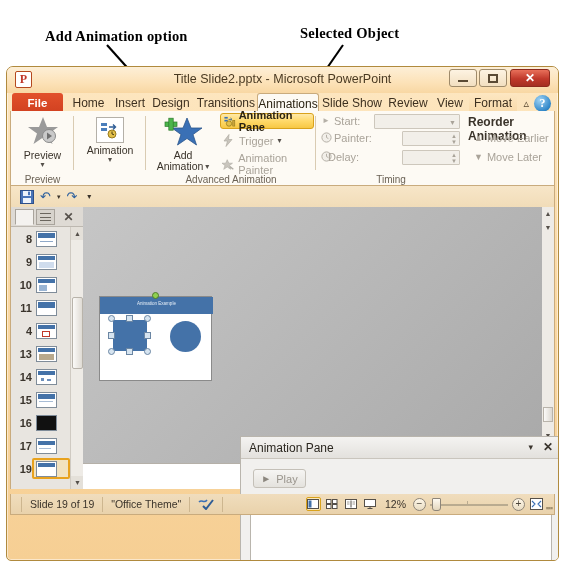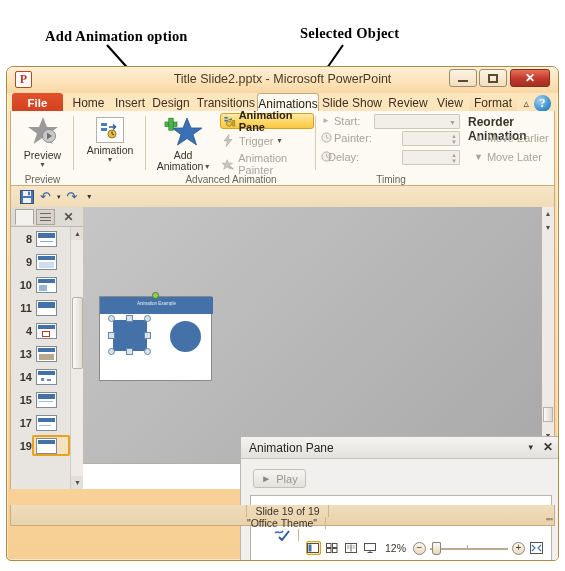--- a/index.html
+++ b/index.html
@@ -211,24 +211,24 @@
     position:absolute; left:12px; top:32px; width:53px; height:19px;
     background:linear-gradient(180deg,#f6f5f3,#e4e2dd);
     border:1px solid #c4c0b8; border-radius:3px;
     display:flex; align-items:center; justify-content:center; gap:5px;
   }
   #ap-play .txt { font-size:11px; color:#9a958d; }
   #ap-list { position:absolute; left:9px; top:58px; right:9px; bottom:30px; background:#fff; border:1px solid #b9b5ad; }
 
   
   #statusbar {
-    position:relative; margin:16px 3px; height:21px;
+    position:relative; margin:5px 3px; height:21px;
     background: linear-gradient(180deg,#f0ddbd 0%,#e9d2ab 100%);
     border:1px solid #c9ab7d; border-top:none;
-    display:flex; align-items:center; font-size:10.5px; color:#3a332a;flex-direction:column;
+    display:flex; align-items:center; font-size:10.5px; color:#3a332a;
   }
   .sb-cell { padding:0 8px; height:15px; display:flex; align-items:center; border-right:1px solid #cdb68f; }
   .sb-right { margin-left:auto; display:flex; align-items:center; gap:4px; padding-right:10px; }
   .viewbtn { width:15px; height:14px; display:flex; align-items:center; justify-content:center; }
   .viewbtn.active { background:#fce9b8; border:1px solid #d9a21c; border-radius:2px; }
   #zoom-pct { font-size:10.5px; color:#3a332a; padding:0 3px; }
   .zbtn { width:13px; height:13px; border-radius:50%; border:1px solid #8d8579; background:linear-gradient(180deg,#fdf6e8,#e9dcc2); display:flex; align-items:center; justify-content:center; font-size:10px; color:#4a443a; line-height:10px; }
   #zslider { position:relative; width:78px; height:13px; }
   #ztrack { position:absolute; left:0; right:0; top:6px; height:2px; background:#b9ab90; }
   #zthumb { position:absolute; left:2px; top:0; width:9px; height:13px; background:linear-gradient(180deg,#fdf9f1,#e3d6bc); border:1px solid #8d8579; border-radius:1px 1px 3px 3px; }
@@ -484,20 +484,24 @@
                 <span style="position:absolute;left:4px;top:8px;width:3px;height:3px;background:#6d8fbb;"></span>
                 <span style="position:absolute;left:10px;top:9px;width:4px;height:2px;background:#6d8fbb;"></span>
               </span>
             </div>
           <div class="thumb-row">
               <span class="thumb-num">15</span>
               <span class="thumb-box">
                 <span style="position:absolute;left:1px;top:1px;right:1px;height:5px;background:#4472a8;"></span>
                 <span style="position:absolute;left:2px;top:8px;width:14px;height:1.5px;background:#a8bdd6;"></span>
               </span>
+            </div>
+          <div class="thumb-row">
+              <span class="thumb-num">16</span>
+              <span class="thumb-box" style="background:#111;"></span>
             </div>
           <div class="thumb-row">
               <span class="thumb-num">17</span>
               <span class="thumb-box">
                 <span style="position:absolute;left:1px;top:2px;right:1px;height:4px;background:#4472a8;"></span>
                 <span style="position:absolute;left:2px;top:9px;width:12px;height:1.5px;background:#a8bdd6;"></span>
               </span>
             </div>
           <div class="thumb-row selected">
               <span class="thumb-sel"></span>

